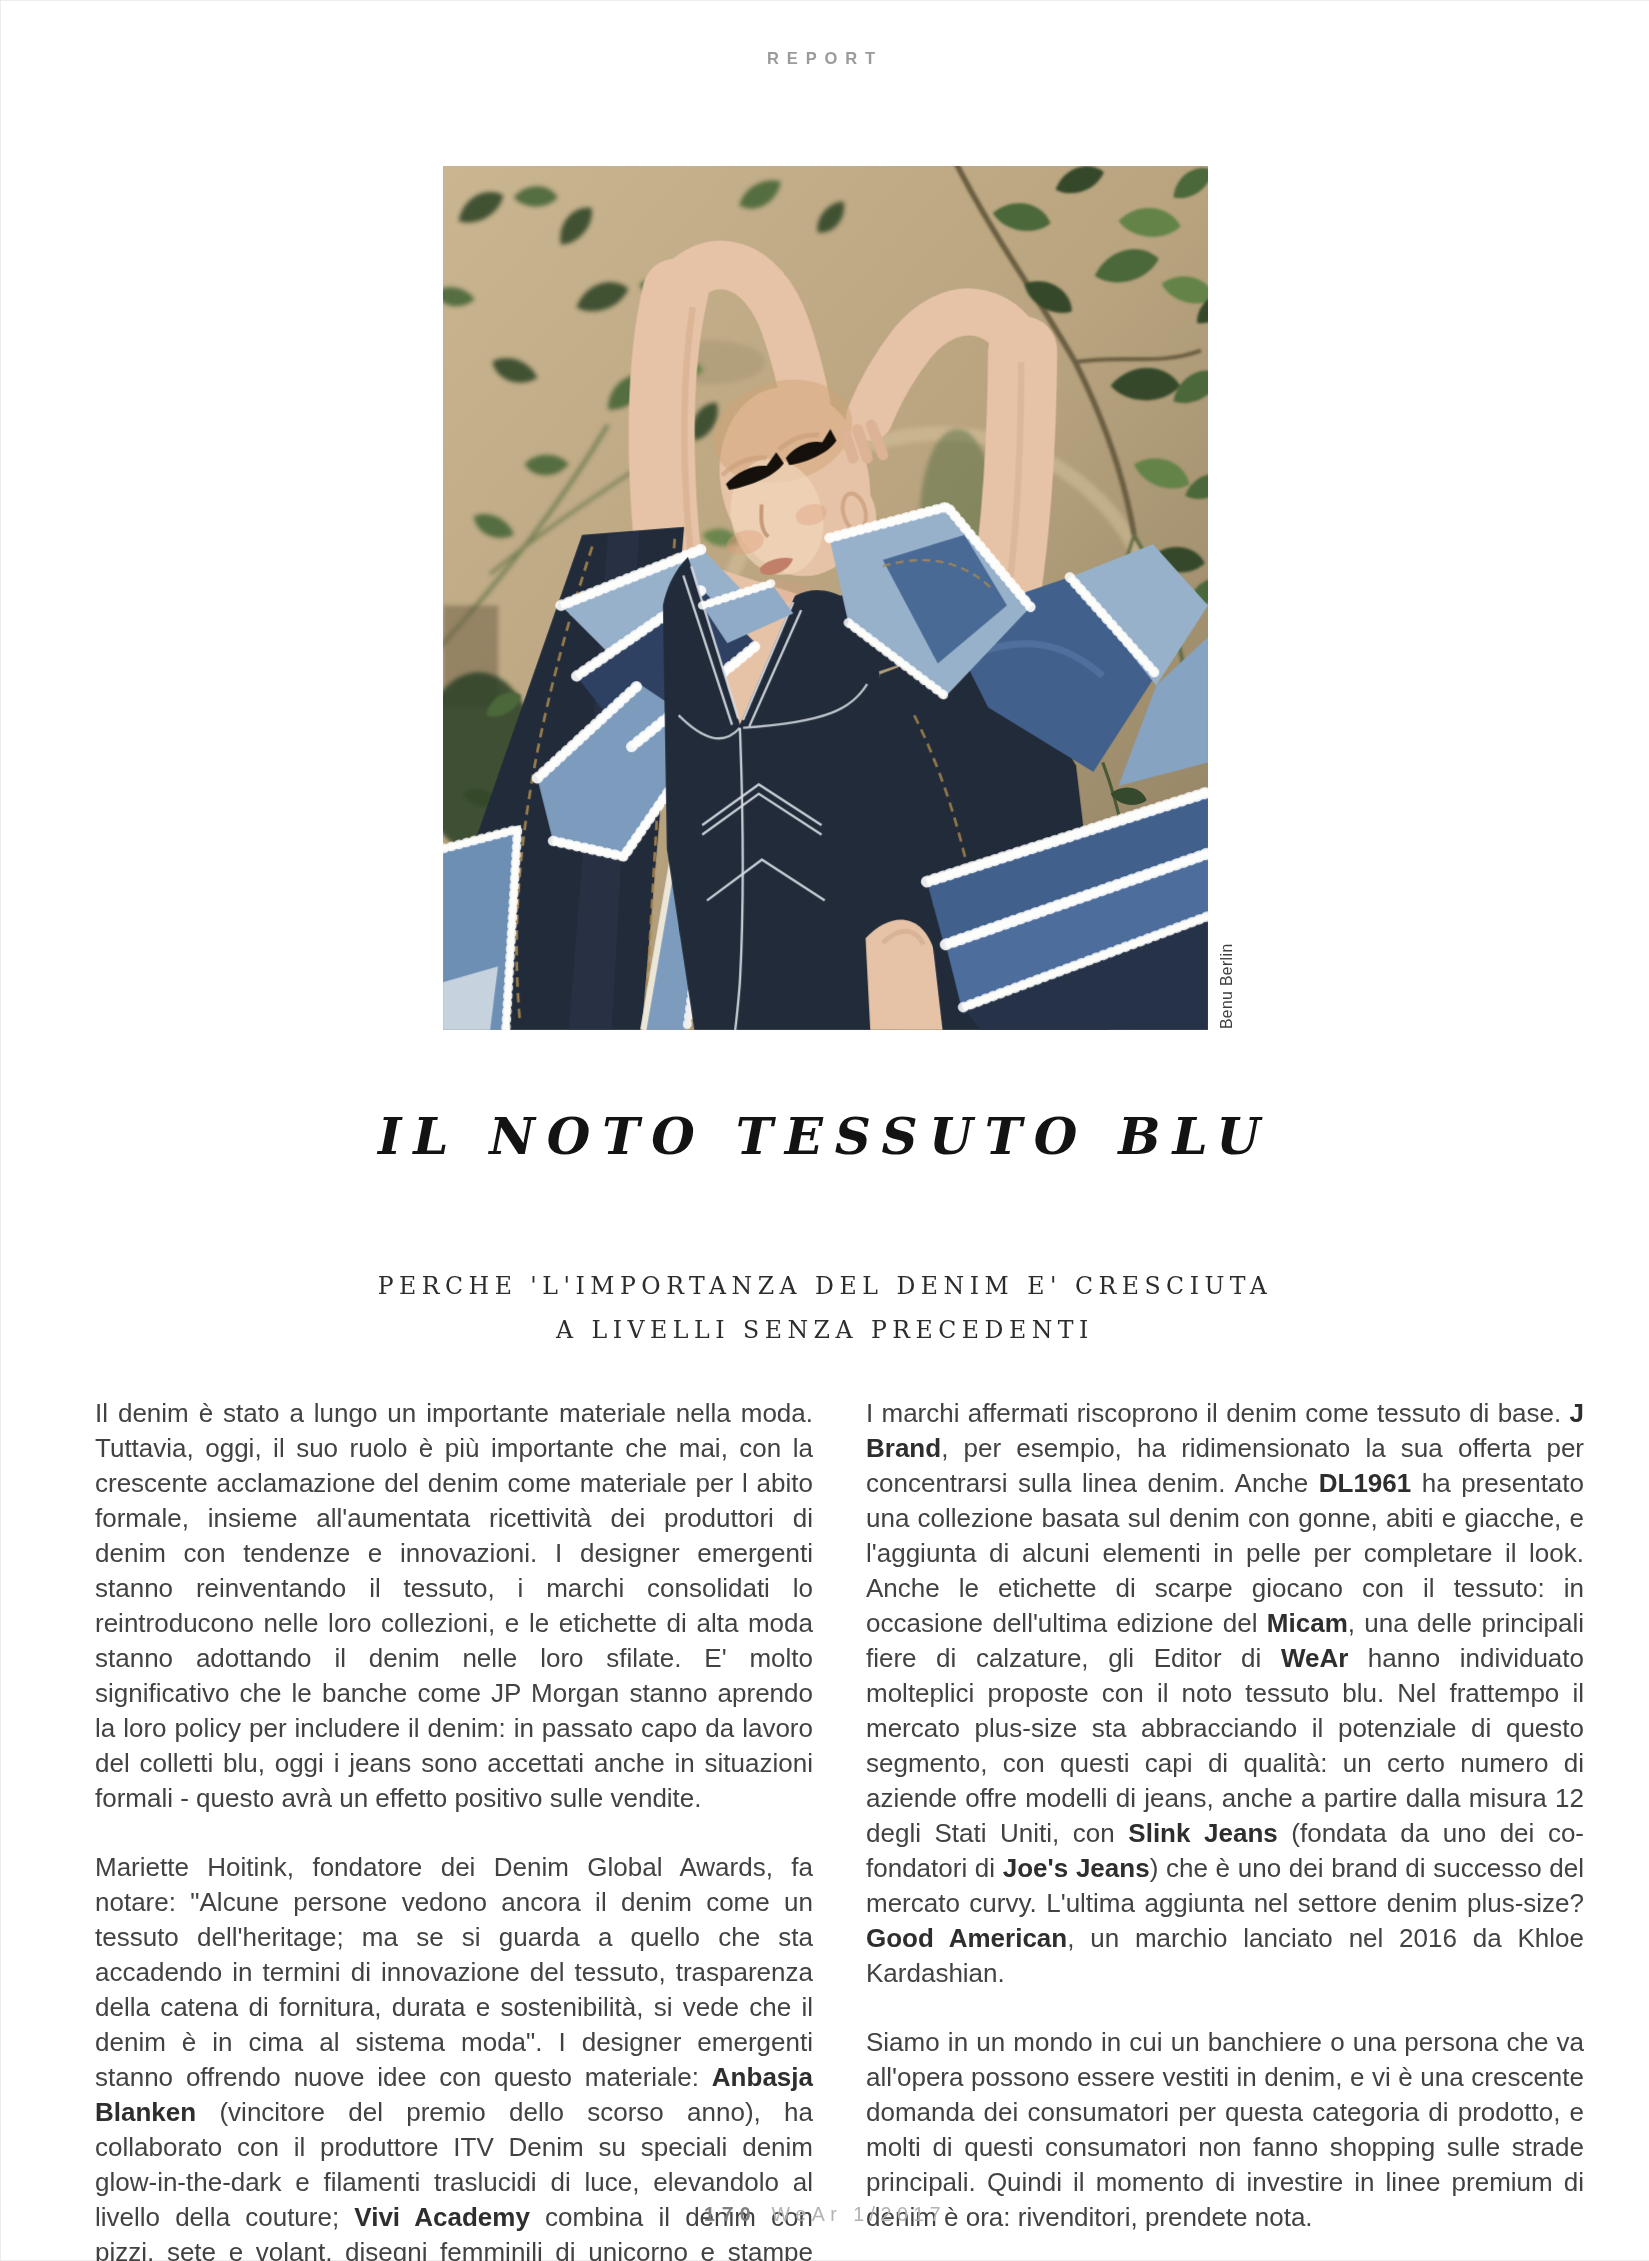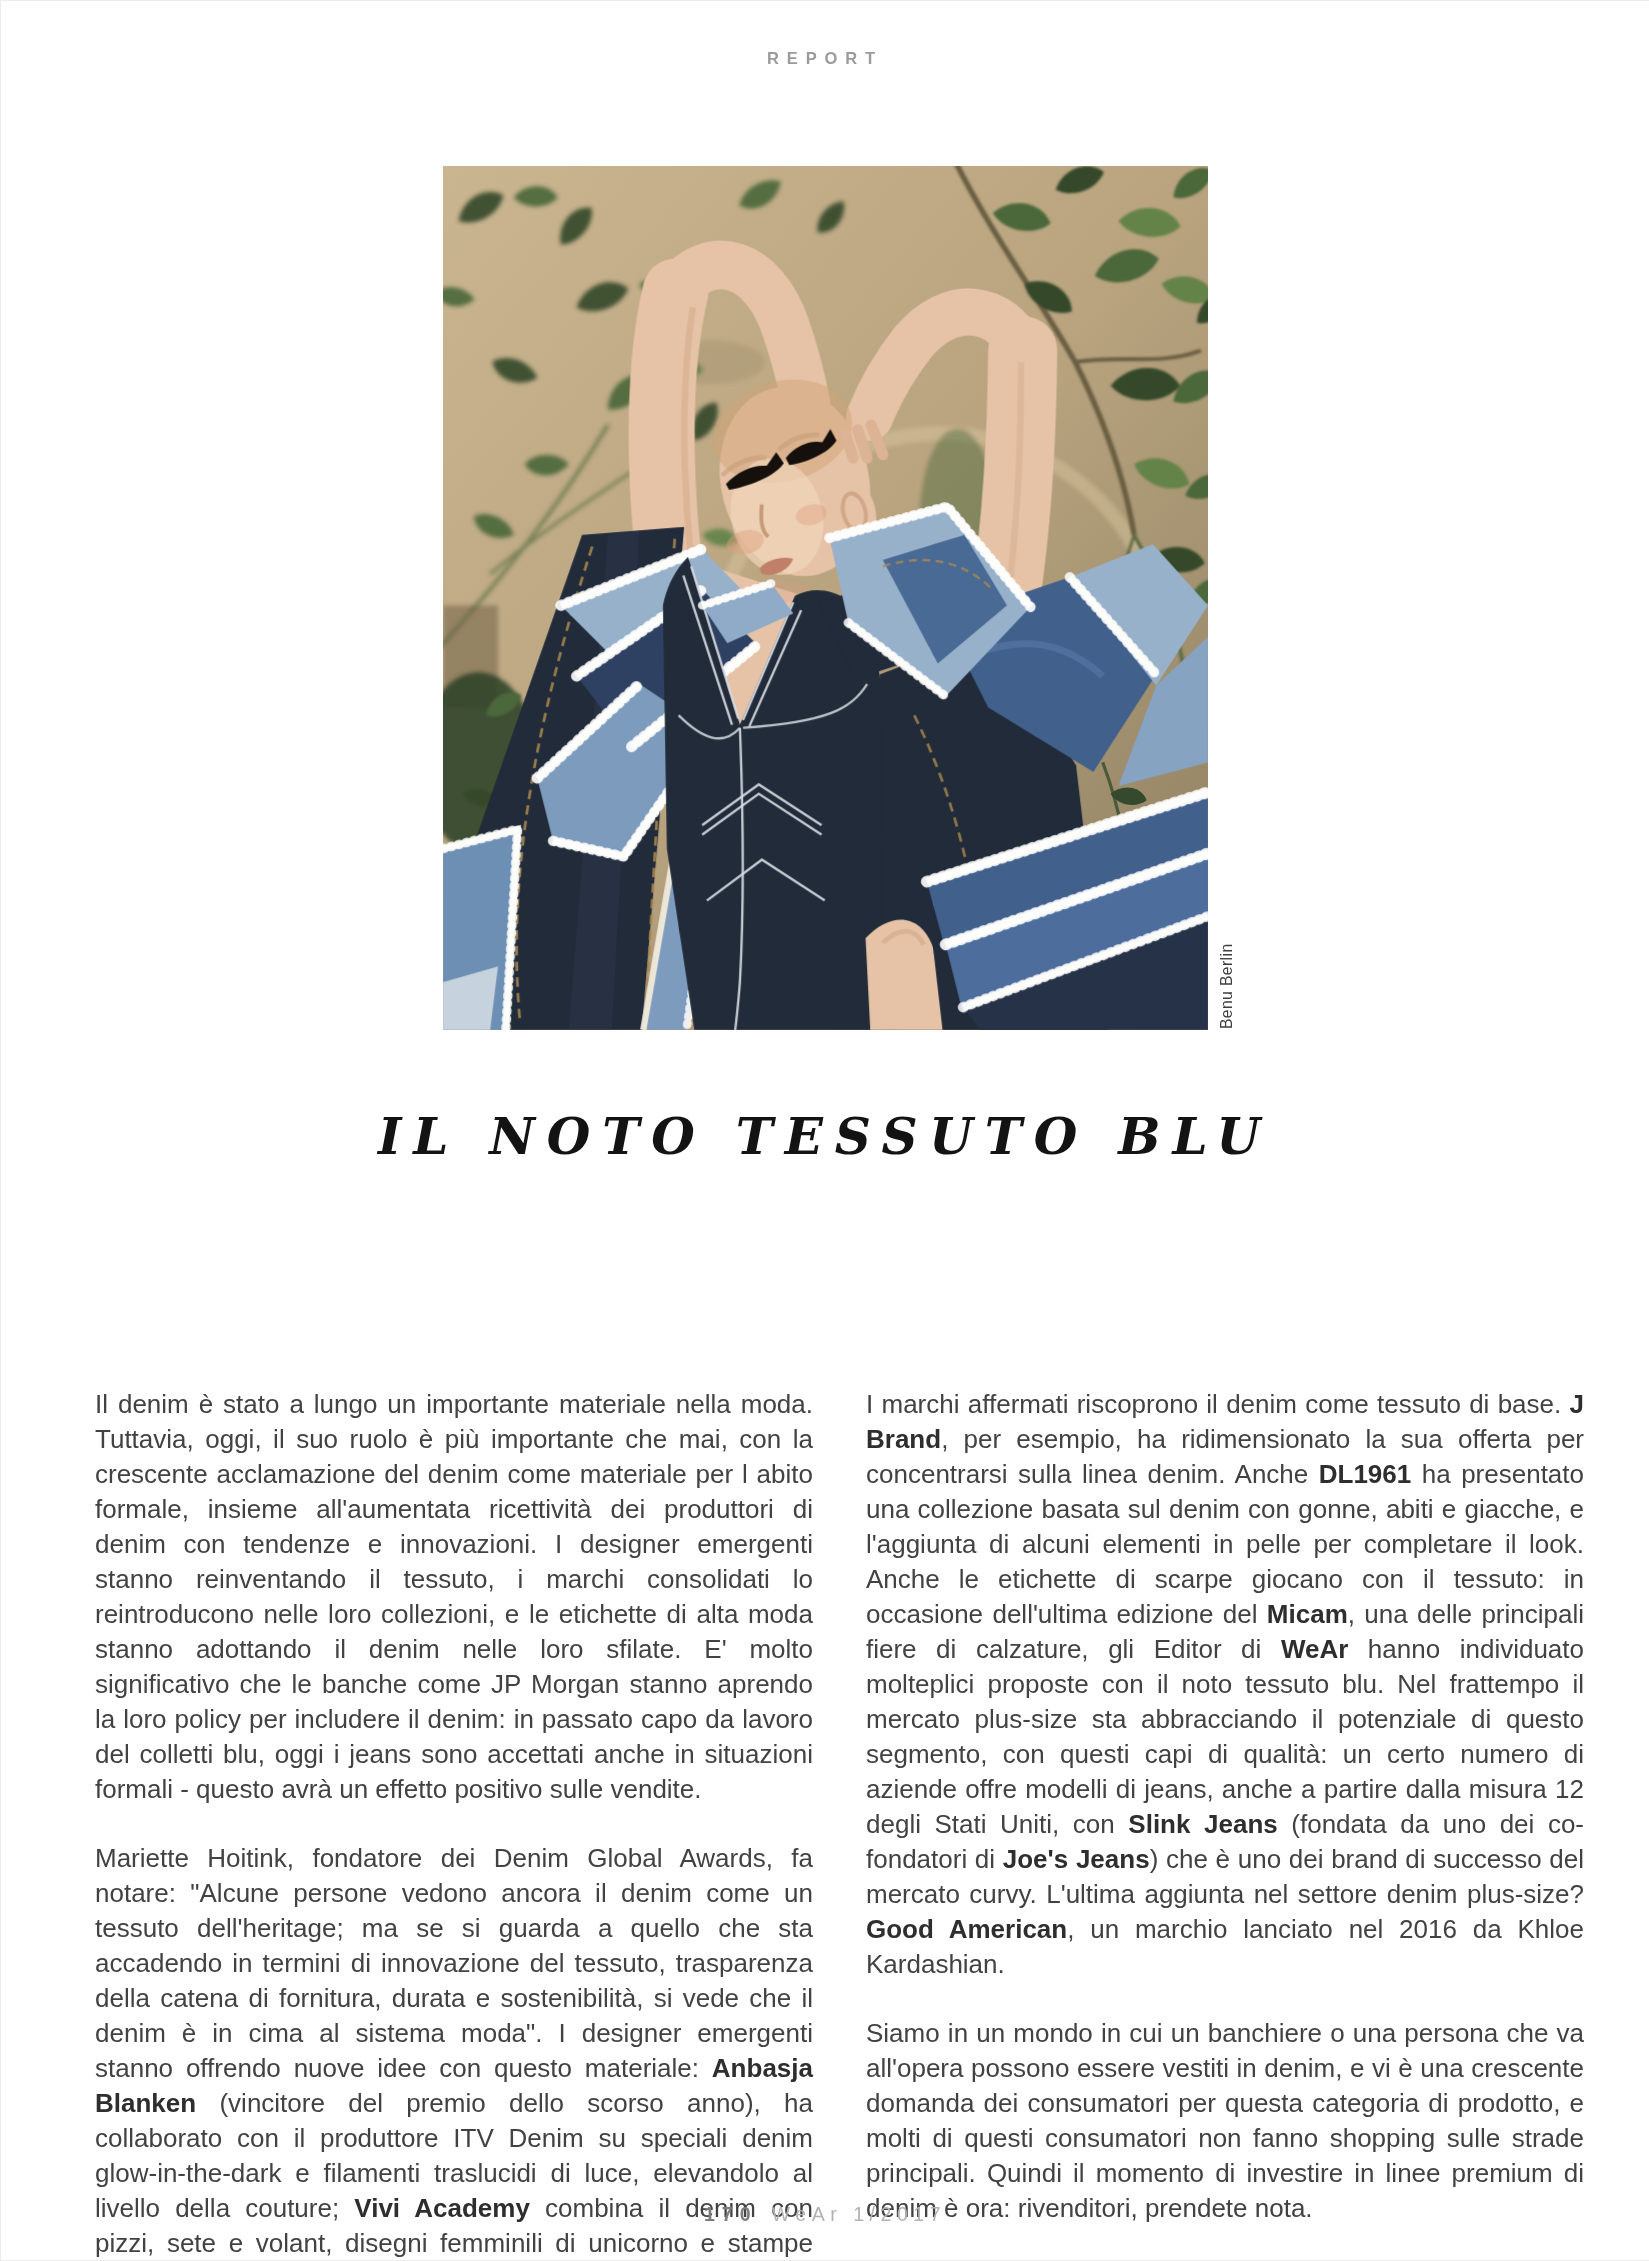--- a/index.html
+++ b/index.html
@@ -33,21 +33,21 @@
     font-family:"DejaVu Serif",serif;font-size:23.6px;line-height:44px;
     letter-spacing:5.5px;color:#2d2d2d;
   }
   .col{
     position:absolute;top:1380px;width:718px;
     font-size:26px;line-height:35px;color:#424242;text-align:justify;
     hyphens:auto;-webkit-hyphens:auto;
   }
   .col-left{left:95px;}
   .col-right{left:866px;}
-  .col p{margin:7px 0 34px 0;}
+  .col p{margin:16px 0 34px 0;}
   .col b{font-weight:bold;color:#2e2e2e;}
   .footer{
     position:absolute;top:2203px;left:0;width:100%;text-align:center;font-size:19.6px;
   }
   .footer .pageno{font-weight:bold;color:#7d7d7d;letter-spacing:7px;margin-right:14px;}
   .footer .issue{color:#b2b2b2;letter-spacing:5.5px;text-align:right;}
 
   
   .f-skin{fill:var(--skin)} .s-skin{stroke:var(--skin)}
   .f-dd{fill:var(--denim-dark)} .f-dm{fill:var(--denim-mid)}
@@ -278,20 +278,24 @@
         <polygon points="330,560 418,532 446,570 362,608" fill="#8fabc8"></polygon>
         <path class="s-fray" d="M330,560 L418,532" stroke-width="8"></path>
         <path d="M330,560 L418,532" stroke="#ffffff" stroke-width="11" stroke-dasharray="2 8" stroke-linecap="round" fill="none" opacity="0.85"></path>
       </g>
     </svg>
   </div>
 
   <div class="photo-credit">Benu Berlin</div>
 
   <div class="title">IL NOTO TESSUTO BLU</div>
+  <div class="subtitle">
+    <div>PERCHE 'L'IMPORTANZA DEL DENIM E' CRESCIUTA</div>
+    <div>A LIVELLI SENZA PRECEDENTI</div>
+  </div>
 
   <div class="col col-left">
     <p><span>Il denim è stato a lungo un importante materiale nella moda. Tuttavia, oggi, il suo ruolo è più importante che mai, con la crescente acclamazione del denim come materiale per l abito formale, insieme all'aumentata ricettività dei produttori di denim con tendenze e innovazioni. I designer emergenti stanno reinventando il tessuto, i marchi consolidati lo reintroducono nelle loro collezioni, e le etichette di alta moda stanno adottando il denim nelle loro sfilate. E' molto significativo che le banche come JP Morgan stanno aprendo la loro policy per includere il denim: in passato capo da lavoro del colletti blu, oggi i jeans sono accettati anche in situazioni formali - questo avrà un effetto positivo sulle vendite.</span></p>
     <p><span>Mariette Hoitink, fondatore dei Denim Global Awards, fa notare: "Alcune persone vedono ancora il denim come un tessuto dell'heritage; ma se si guarda a quello che sta accadendo in termini di innovazione del tessuto, trasparenza della catena di fornitura, durata e sostenibilità, si vede che il denim è in cima al sistema moda". I designer emergenti stanno offrendo nuove idee con questo materiale: </span><b>Anbasja Blanken</b><span> (vincitore del premio dello scorso anno), ha collaborato con il produttore ITV Denim su speciali denim glow-in-the-dark e filamenti traslucidi di luce, elevandolo al livello della couture; </span><b>Vivi Academy</b><span> combina il denim con pizzi, sete e volant, disegni femminili di unicorno e stampe floreali.</span></p>
   </div>
   <div class="col col-right">
     <p><span>I marchi affermati riscoprono il denim come tessuto di base. </span><b>J Brand</b><span>, per esempio, ha ridimensionato la sua offerta per concentrarsi sulla linea denim. Anche </span><b>DL1961</b><span> ha presentato una collezione basata sul denim con gonne, abiti e giacche, e l'aggiunta di alcuni elementi in pelle per completare il look. Anche le etichette di scarpe giocano con il tessuto: in occasione dell'ultima edizione del </span><b>Micam</b><span>, una delle principali fiere di calzature, gli Editor di </span><b>WeAr</b><span> hanno individuato molteplici proposte con il noto tessuto blu. Nel frattempo il mercato plus-size sta abbracciando il potenziale di questo segmento, con questi capi di qualità: un certo numero di aziende offre modelli di jeans, anche a partire dalla misura 12 degli Stati Uniti, con </span><b>Slink Jeans</b><span> (fondata da uno dei co-fondatori di </span><b>Joe's Jeans</b><span>) che è uno dei brand di successo del mercato curvy. L'ultima aggiunta nel settore denim plus-size? </span><b>Good American</b><span>, un marchio lanciato nel 2016 da Khloe Kardashian.</span></p>
     <p><span>Siamo in un mondo in cui un banchiere o una persona che va all'opera possono essere vestiti in denim, e vi è una crescente domanda dei consumatori per questa categoria di prodotto, e molti di questi consumatori non fanno shopping sulle strade principali. Quindi il momento di investire in linee premium di denim è ora: rivenditori, prendete nota.</span></p>
   </div>
 

